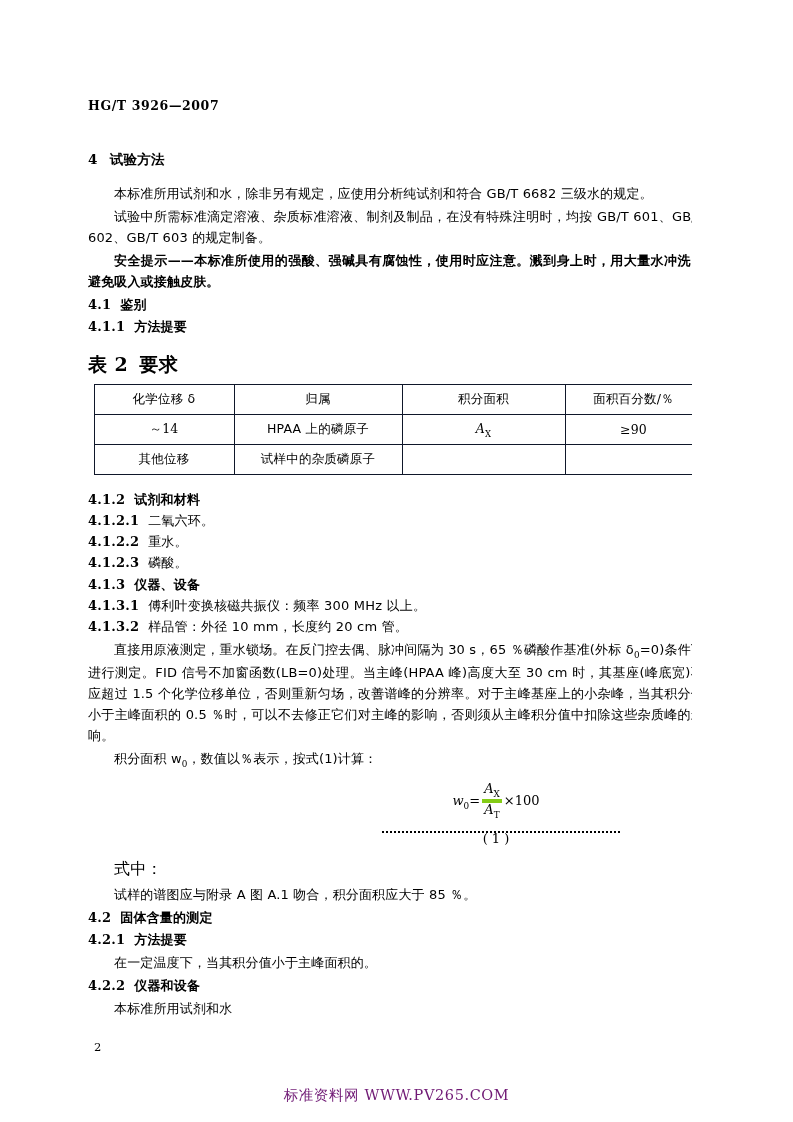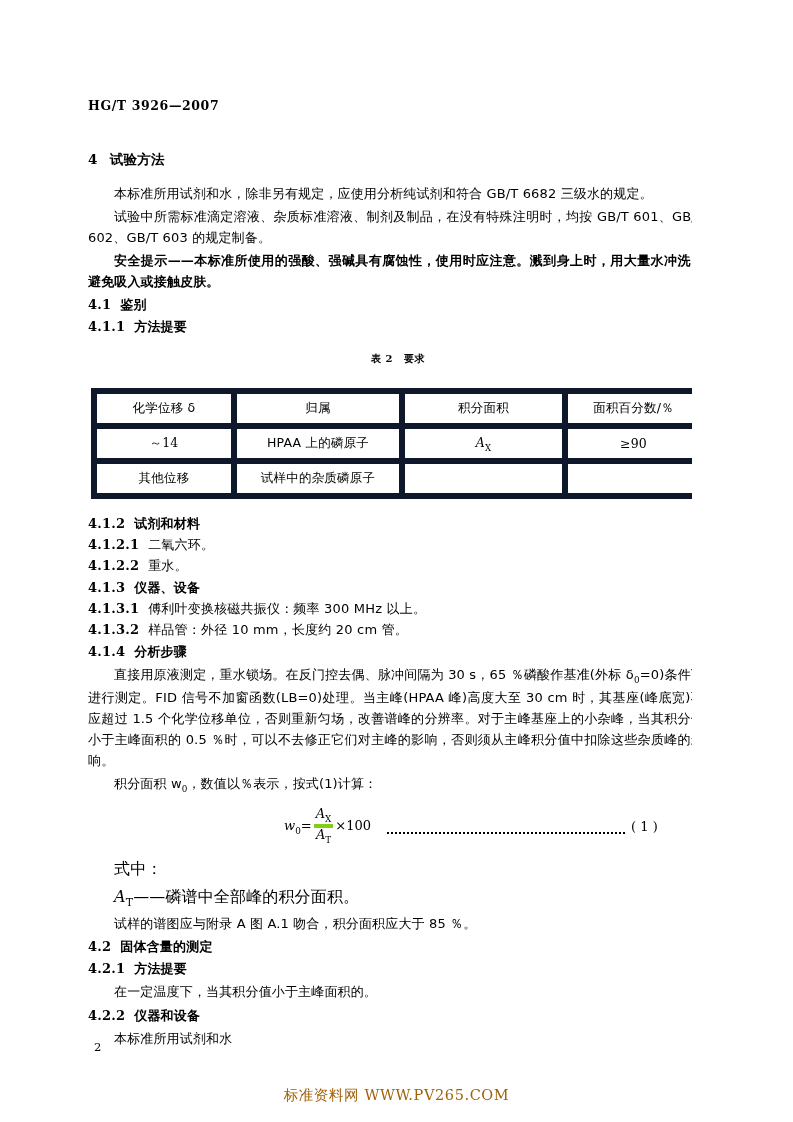--- a/index.html
+++ b/index.html
@@ -71,55 +71,56 @@
     vertical-align: super;
     font-family: "DejaVu Serif", "Liberation Serif", serif;
   }
   sub.sb {
     font-size: 0.68em;
     vertical-align: sub;
     font-family: "DejaVu Serif", "Liberation Serif", serif;
   }
   .tbl-wrap { margin: 16px 0 16px 0; }
   .tbl-cap {
-    text-align: center;
-    font-weight: bold;
-    font-size: 10px;
-    margin-bottom: 22px;
+    text-align: left;
+    font-weight: bold;
+    font-size: 19px;
+    margin-bottom: 6px;
     letter-spacing: 0.5px;
   }
   .tbl-cap .gap { display: inline-block; width: 11px; }
   table.req {
     border-collapse: collapse;
     width: 608px;
     margin: 0 auto;
     table-layout: fixed;
   }
   table.req th, table.req td {
-    border: 6px solid #0f172a;
+    border: 1px solid #0f172a;
     text-align: center;
     font-size: 12.5px;
     height: 27px;
     padding: 1px 3px;
     font-weight: normal;
     letter-spacing: 0.2px;
   }
   table.req th { font-weight: normal; }
   .col1 { width: 140px; }
   .col2 { width: 168px; }
   .col3 { width: 163px; }
   .col4 { width: 137px; }
   .formula-row {
     display: flex;
     align-items: center;
     justify-content: flex-start;
     margin: 12px 0 10px 0;
     padding-left: 196px;
     font-family: "DejaVu Serif", "Liberation Serif", serif;
     font-size: 13px;
+    flex-direction: column;
   }
   .frac {
     display: inline-flex;
     flex-direction: column;
     align-items: center;
     vertical-align: middle;
     margin: 0 2px;
     position: relative;
     top: -1px;
   }
@@ -153,21 +154,21 @@
     font-size: 11.5px;
     font-family: "DejaVu Serif", "Liberation Serif", serif;
   }
   .watermark {
     position: absolute;
     left: 0;
     top: 1086px;
     width: 793px;
     text-align: center;
     font-size: 14.5px;
-    color: #a16207;
+    color: #701a75;
     letter-spacing: 0.6px;
     font-family: "DejaVu Serif", "Liberation Serif", serif;
   }
 </style>
 </head>
 <body>
 
 <div class="page">
 
   <div class="content">
@@ -230,53 +231,52 @@
     <div class="clause">
       <span class="num lat">4.1.2</span><span>试剂和材料</span>
     </div>
 
     <div class="clause-inline">
       <span class="num lat">4.1.2.1</span><span>二氧六环。</span>
     </div>
     <div class="clause-inline">
       <span class="num lat">4.1.2.2</span><span>重水。</span>
     </div>
+    <div class="clause-inline">
+      <span class="num lat">4.1.2.3</span><span>磷酸。</span>
+    </div>
 
     <div class="clause">
       <span class="num lat">4.1.3</span><span>仪器、设备</span>
     </div>
 
     <div class="clause-inline">
       <span class="num lat">4.1.3.1</span><span>傅利叶变换核磁共振仪：频率 300 MHz 以上。</span>
     </div>
     <div class="clause-inline">
       <span class="num lat">4.1.3.2</span><span>样品管：外径 10 mm，长度约 20 cm 管。</span>
     </div>
 
-    <div class="clause">
-      <span class="num lat">4.1.4</span><span>分析步骤</span>
-    </div>
 
     <p class="body"><span>直接用原液测定，重水锁场。在反门控去偶、脉冲间隔为 30 s，65 ％磷酸作基准(外标 δ</span><sub class="sb lat">0</sub><span>=0)条件下进行测定。FID 信号不加窗函数(LB=0)处理。当主峰(HPAA 峰)高度大至 30 cm 时，其基座(峰底宽)不应超过 1.5 个化学位移单位，否则重新匀场，改善谱峰的分辨率。对于主峰基座上的小杂峰，当其积分值小于主峰面积的 0.5 ％时，可以不去修正它们对主峰的影响，否则须从主峰积分值中扣除这些杂质峰的影响。</span></p>
 
     <p class="body"><span>积分面积 w</span><sub class="sb lat">0</sub><span>，数值以％表示，按式(1)计算：</span></p>
 
     <div class="formula-row">
       <span><span style="font-style:italic">w</span><sub class="sb">0</sub><span>=</span><span class="frac">
             <span class="nu"><span style="font-style:italic">A</span><sub class="sb">X</sub></span>
             <span class="de"><span style="font-style:italic">A</span><sub class="sb">T</sub></span>
           </span><span>×100</span></span>
       <span class="leader"></span>
       <span class="eqno">( 1 )</span>
     </div>
 
     <div class="def">式中：</div>
 
 
-    <div class="def"><span class="lat" style="font-style:italic">A</span><sub class="sb lat">T</sub><span>——磷谱中全部峰的积分面积。</span></div>
 
     <p class="body">试样的谱图应与附录 A 图 A.1 吻合，积分面积应大于 85 ％。</p>
 
     <div class="clause">
       <span class="num lat">4.2</span><span>固体含量的测定</span>
     </div>
 
     <div class="clause">
       <span class="num lat">4.2.1</span><span>方法提要</span>
     </div>

